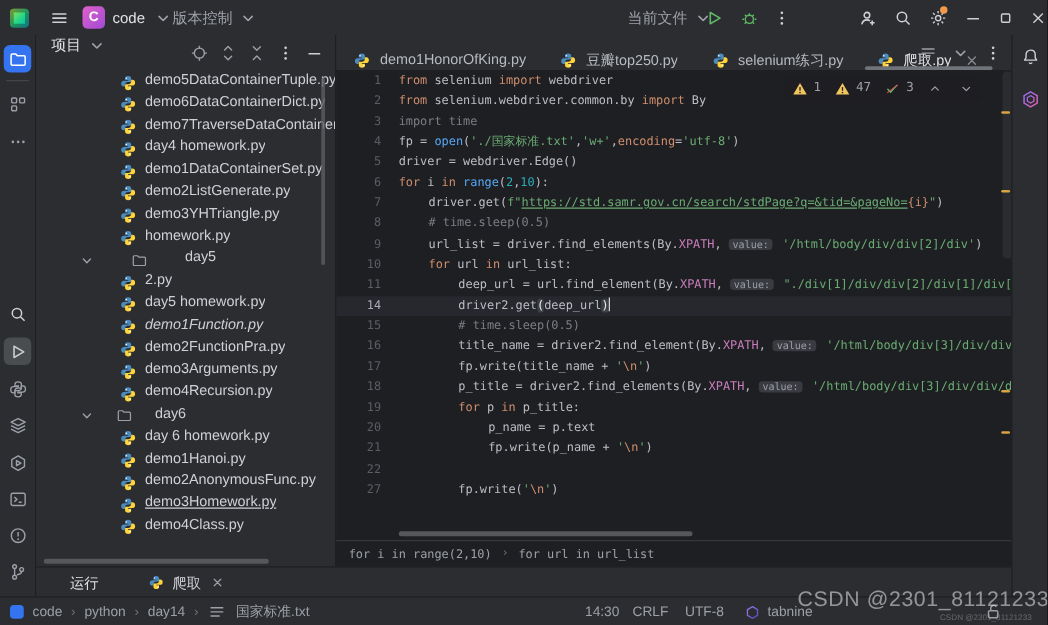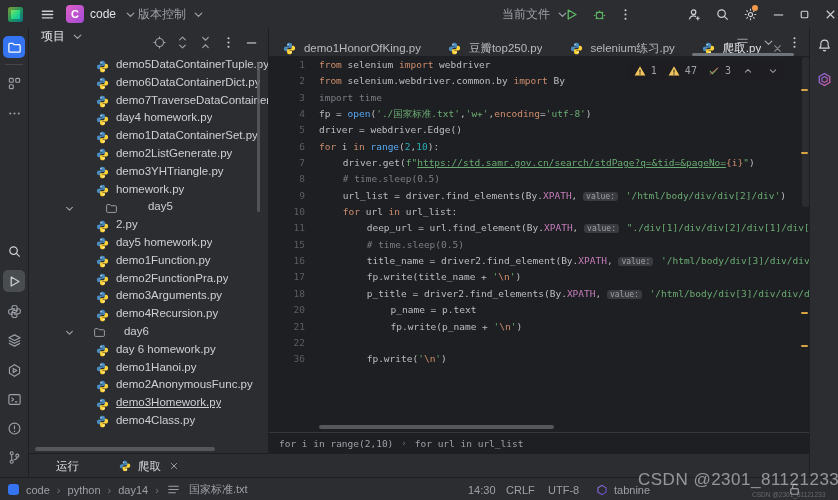--- a/index.html
+++ b/index.html
@@ -477,21 +477,21 @@
                 <span class="ico">
                   <svg viewBox="0 0 16 16">
                     <path fill="#4b8bbe" d="M7.9 1C6.1 1 5 1.8 5 3.2V5h3.1v.6H3.7C2.3 5.6 1.1 6.6 1.1 8.4c0 1.8 1 2.9 2.5 2.9H5V9.6C5 8.1 6.3 7 7.9 7H11V3.2C11 1.9 9.7 1 7.9 1z"></path>
                     <circle cx="6.2" cy="3.1" r=".75" fill="#fff"></circle>
                     <path fill="#ffd43b" d="M8.1 15c1.8 0 2.9-.8 2.9-2.2V11H7.9v-.6h4.4c1.4 0 2.6-1 2.6-2.8 0-1.8-1-2.9-2.5-2.9H11v1.7C11 7.9 9.7 9 8.1 9H5v3.8C5 14.1 6.3 15 8.1 15z"></path>
                     <circle cx="9.8" cy="12.9" r=".75" fill="#fff"></circle>
                   </svg>
                 </span>
                 <span class="tlabel">day5 homework.py</span>
               </div>
-              <div class="trow" style="padding-left: 66px;">
+              <div class="trow" style="padding-left: 66px; font-style: italic;">
                 <span class="ico">
                   <svg viewBox="0 0 16 16">
                     <path fill="#4b8bbe" d="M7.9 1C6.1 1 5 1.8 5 3.2V5h3.1v.6H3.7C2.3 5.6 1.1 6.6 1.1 8.4c0 1.8 1 2.9 2.5 2.9H5V9.6C5 8.1 6.3 7 7.9 7H11V3.2C11 1.9 9.7 1 7.9 1z"></path>
                     <circle cx="6.2" cy="3.1" r=".75" fill="#fff"></circle>
                     <path fill="#ffd43b" d="M8.1 15c1.8 0 2.9-.8 2.9-2.2V11H7.9v-.6h4.4c1.4 0 2.6-1 2.6-2.8 0-1.8-1-2.9-2.5-2.9H11v1.7C11 7.9 9.7 9 8.1 9H5v3.8C5 14.1 6.3 15 8.1 15z"></path>
                     <circle cx="9.8" cy="12.9" r=".75" fill="#fff"></circle>
                   </svg>
                 </span>
                 <span class="tlabel">demo1Function.py</span>
               </div>
@@ -681,28 +681,30 @@
                 <div class="cl"><span class="ln">2</span><span class="ct"><span class="tk-k">from</span><span class="tk-p"> selenium.webdriver.common.by </span><span class="tk-k">import</span><span class="tk-p"> By</span></span></div>
                 <div class="cl"><span class="ln">3</span><span class="ct"><span class="tk-c">import time</span></span></div>
                 <div class="cl"><span class="ln">4</span><span class="ct"><span class="tk-p">fp = </span><span class="tk-b">open</span><span class="tk-p">(</span><span class="tk-s">'./国家标准.txt'</span><span class="tk-p">,</span><span class="tk-s">'w+'</span><span class="tk-p">,</span><span class="tk-k">encoding</span><span class="tk-p">=</span><span class="tk-s">'utf-8'</span><span class="tk-p">)</span></span></div>
                 <div class="cl"><span class="ln">5</span><span class="ct"><span class="tk-p">driver = webdriver.Edge()</span></span></div>
                 <div class="cl"><span class="ln">6</span><span class="ct"><span class="tk-k">for</span><span class="tk-p"> i </span><span class="tk-k">in</span><span class="tk-p"> </span><span class="tk-b">range</span><span class="tk-p">(</span><span class="tk-n">2</span><span class="tk-p">,</span><span class="tk-n">10</span><span class="tk-p">):</span></span></div>
                 <div class="cl"><span class="ln">7</span><span class="ct"><span class="ind"></span><span class="tk-p">driver.get(</span><span class="tk-s">f"</span><span class="tk-u">https://std.samr.gov.cn/search/stdPage?q=&amp;tid=&amp;pageNo=</span><span class="tk-k">{i}</span><span class="tk-s">"</span><span class="tk-p">)</span></span></div>
                 <div class="cl"><span class="ln">8</span><span class="ct"><span class="ind"></span><span class="tk-c"># time.sleep(0.5)</span></span></div>
                 <div class="cl"><span class="ln">9</span><span class="ct"><span class="ind"></span><span class="tk-p">url_list = driver.find_elements(By.</span><span class="tk-K">XPATH</span><span class="tk-p">, </span><span class="tk-i">value:</span><span class="tk-p"> </span><span class="tk-s">'/html/body/div/div[2]/div'</span><span class="tk-p">)</span></span></div>
                 <div class="cl"><span class="ln">10</span><span class="ct"><span class="ind"></span><span class="tk-k">for</span><span class="tk-p"> url </span><span class="tk-k">in</span><span class="tk-p"> url_list:</span></span></div>
                 <div class="cl"><span class="ln">11</span><span class="ct"><span class="ind"></span><span class="ind"></span><span class="tk-p">deep_url = url.find_element(By.</span><span class="tk-K">XPATH</span><span class="tk-p">, </span><span class="tk-i">value:</span><span class="tk-p"> </span><span class="tk-s">"./div[1]/div/div[2]/div[1]/div[1]/div[1]/a"</span></span></div>
+                <div class="cl cur"><span class="ln">14</span><span class="ct"><span class="ind"></span><span class="ind"></span><span class="tk-p">driver2.get</span><span class="tk-B">(</span><span class="tk-p">deep_url</span><span class="tk-B">)</span><span class="caret"></span></span></div>
                 <div class="cl"><span class="ln">15</span><span class="ct"><span class="ind"></span><span class="ind"></span><span class="tk-c"># time.sleep(0.5)</span></span></div>
                 <div class="cl"><span class="ln">16</span><span class="ct"><span class="ind"></span><span class="ind"></span><span class="tk-p">title_name = driver2.find_element(By.</span><span class="tk-K">XPATH</span><span class="tk-p">, </span><span class="tk-i">value:</span><span class="tk-p"> </span><span class="tk-s">'/html/body/div[3]/div/div/div[1]/h1'</span></span></div>
                 <div class="cl"><span class="ln">17</span><span class="ct"><span class="ind"></span><span class="ind"></span><span class="tk-p">fp.write(title_name + </span><span class="tk-s">'</span><span class="tk-e">\n</span><span class="tk-s">'</span><span class="tk-p">)</span></span></div>
                 <div class="cl"><span class="ln">18</span><span class="ct"><span class="ind"></span><span class="ind"></span><span class="tk-p">p_title = driver2.find_elements(By.</span><span class="tk-K">XPATH</span><span class="tk-p">, </span><span class="tk-i">value:</span><span class="tk-p"> </span><span class="tk-s">'/html/body/div[3]/div/div/div[2]/p'</span></span></div>
+                <div class="cl"><span class="ln">19</span><span class="ct"><span class="ind"></span><span class="ind"></span><span class="tk-k">for</span><span class="tk-p"> p </span><span class="tk-k">in</span><span class="tk-p"> p_title:</span></span></div>
                 <div class="cl"><span class="ln">20</span><span class="ct"><span class="ind"></span><span class="ind"></span><span class="ind"></span><span class="tk-p">p_name = p.text</span></span></div>
                 <div class="cl"><span class="ln">21</span><span class="ct"><span class="ind"></span><span class="ind"></span><span class="ind"></span><span class="tk-p">fp.write(p_name + </span><span class="tk-s">'</span><span class="tk-e">\n</span><span class="tk-s">'</span><span class="tk-p">)</span></span></div>
                 <div class="cl"><span class="ln">22</span><span class="ct"></span></div>
-                <div class="cl"><span class="ln">36</span><span class="ct"><span class="ind"></span><span class="ind"></span><span class="tk-p">fp.write(</span><span class="tk-s">'</span><span class="tk-e">\n</span><span class="tk-s">'</span><span class="tk-p">)</span></span></div>
+                <div class="cl"><span class="ln">27</span><span class="ct"><span class="ind"></span><span class="ind"></span><span class="tk-p">fp.write(</span><span class="tk-s">'</span><span class="tk-e">\n</span><span class="tk-s">'</span><span class="tk-p">)</span></span></div>
               </div>
             <div id="inspections">
               <span class="it">
                   <span class="ico">
                     <svg viewBox="0 0 16 16">
                       <path fill="#f2c55c" d="M8 1.8 15.2 14H.8z"></path>
                       <rect x="7.3" y="6" width="1.4" height="4.2" rx=".7" fill="#1e1f22"></rect>
                       <circle cx="8" cy="12" r=".9" fill="#1e1f22"></circle>
                     </svg>
                   </span>

